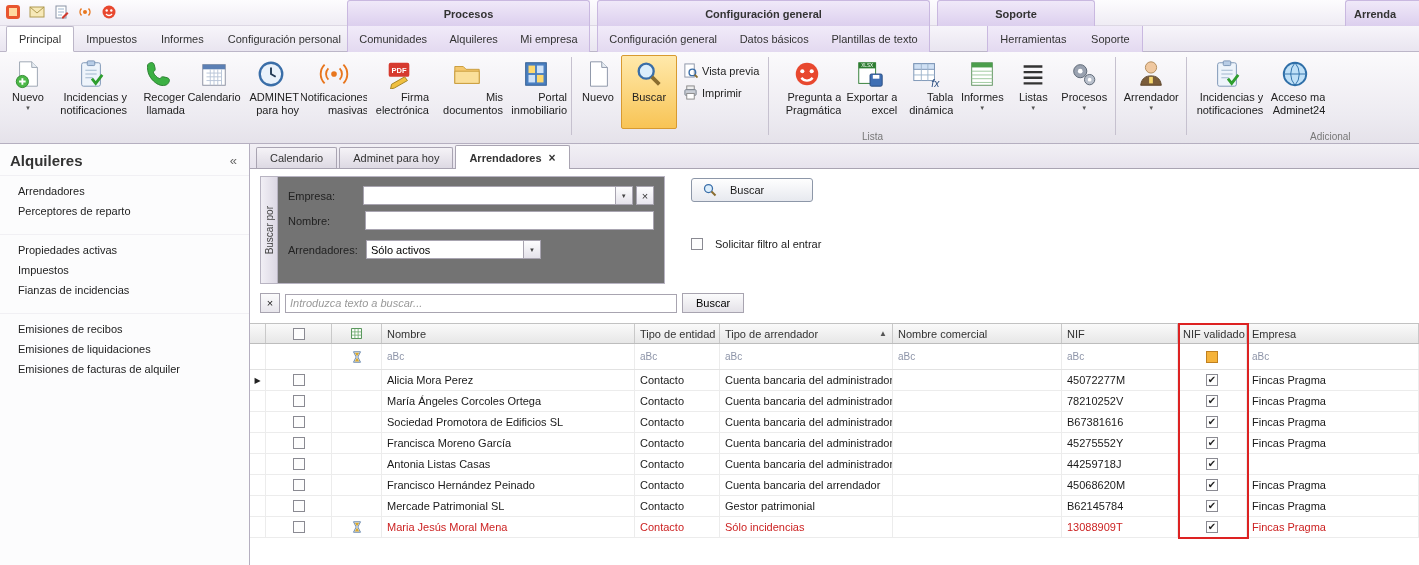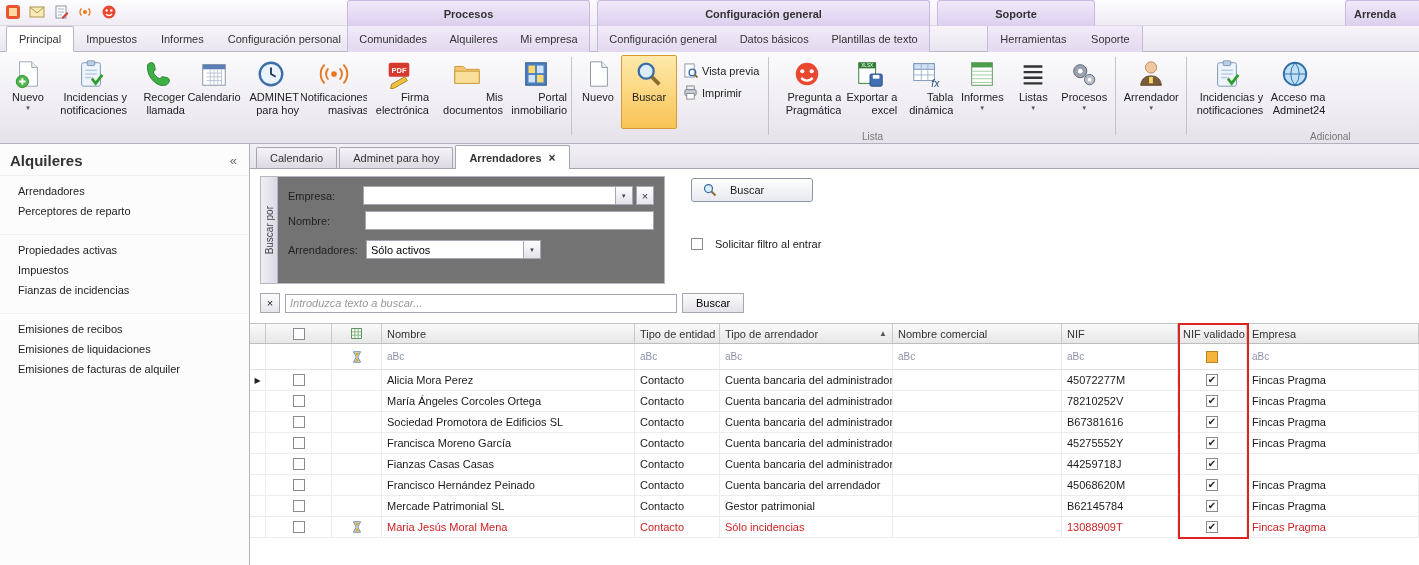--- a/index.html
+++ b/index.html
@@ -559,21 +559,21 @@
             <span class="cb checked"></span>
           </div>
         <div class="gc">Fincas Pragma</div>
       </div>
       <div class="g-row">
         <div class="gc cc"></div>
         <div class="gc cc">
             <span class="cb"></span>
           </div>
         <div class="gc"></div>
-        <div class="gc">Fianzas Casas Casas</div>
+        <div class="gc">Antonia Listas Casas</div>
         <div class="gc">Contacto</div>
         <div class="gc">Cuenta bancaria del administrador</div>
         <div class="gc"></div>
         <div class="gc">44259718J</div>
         <div class="gc cc">
             <span class="cb checked"></span>
           </div>
       </div>
       <div class="g-row">
         <div class="gc cc"></div>

